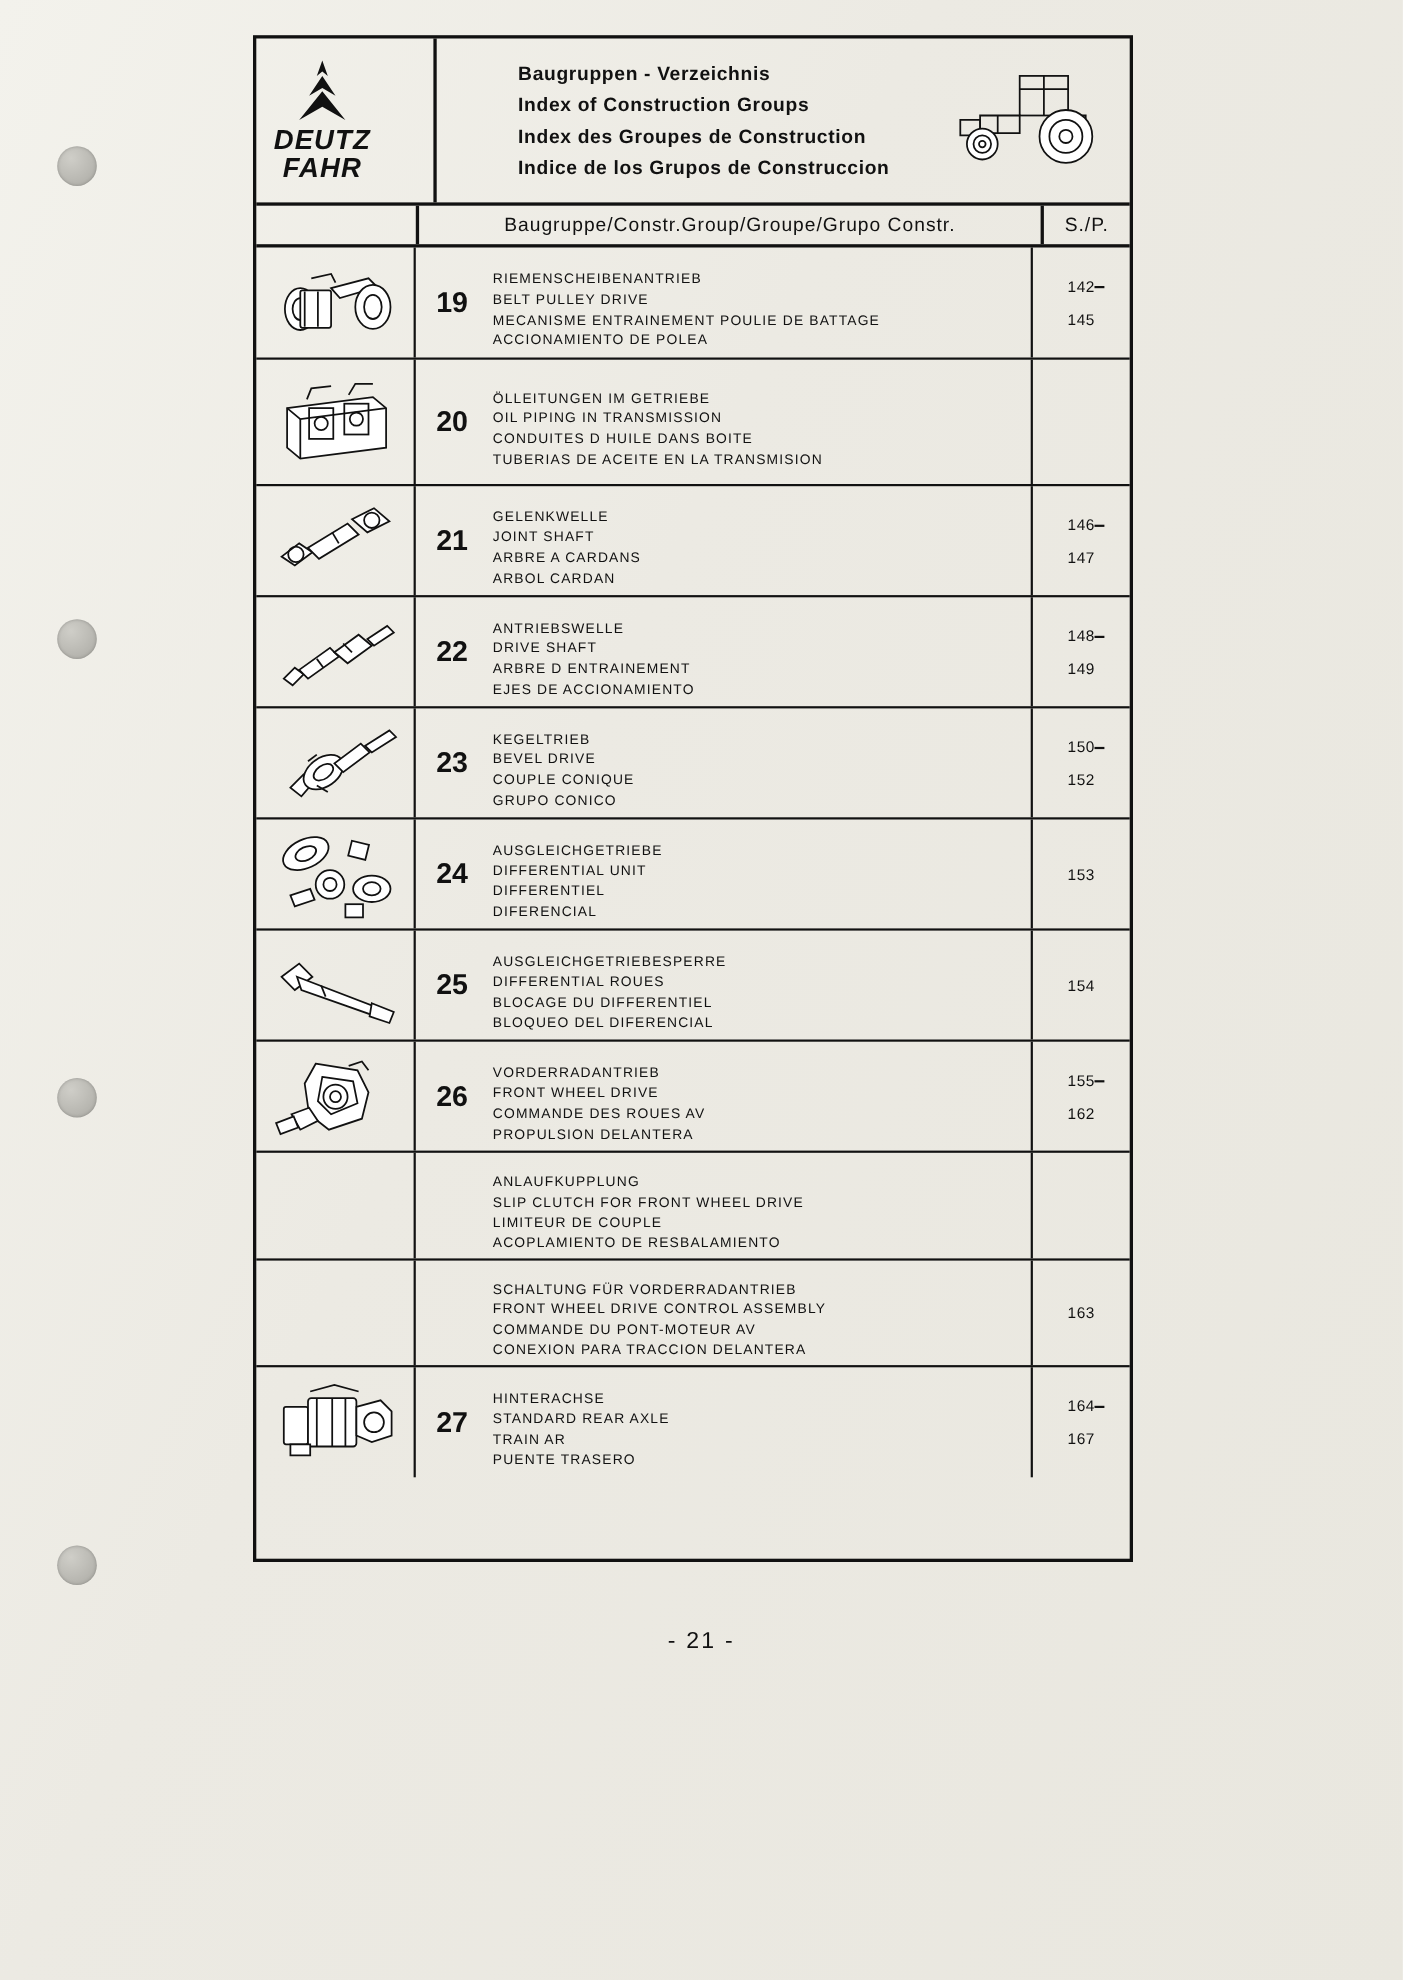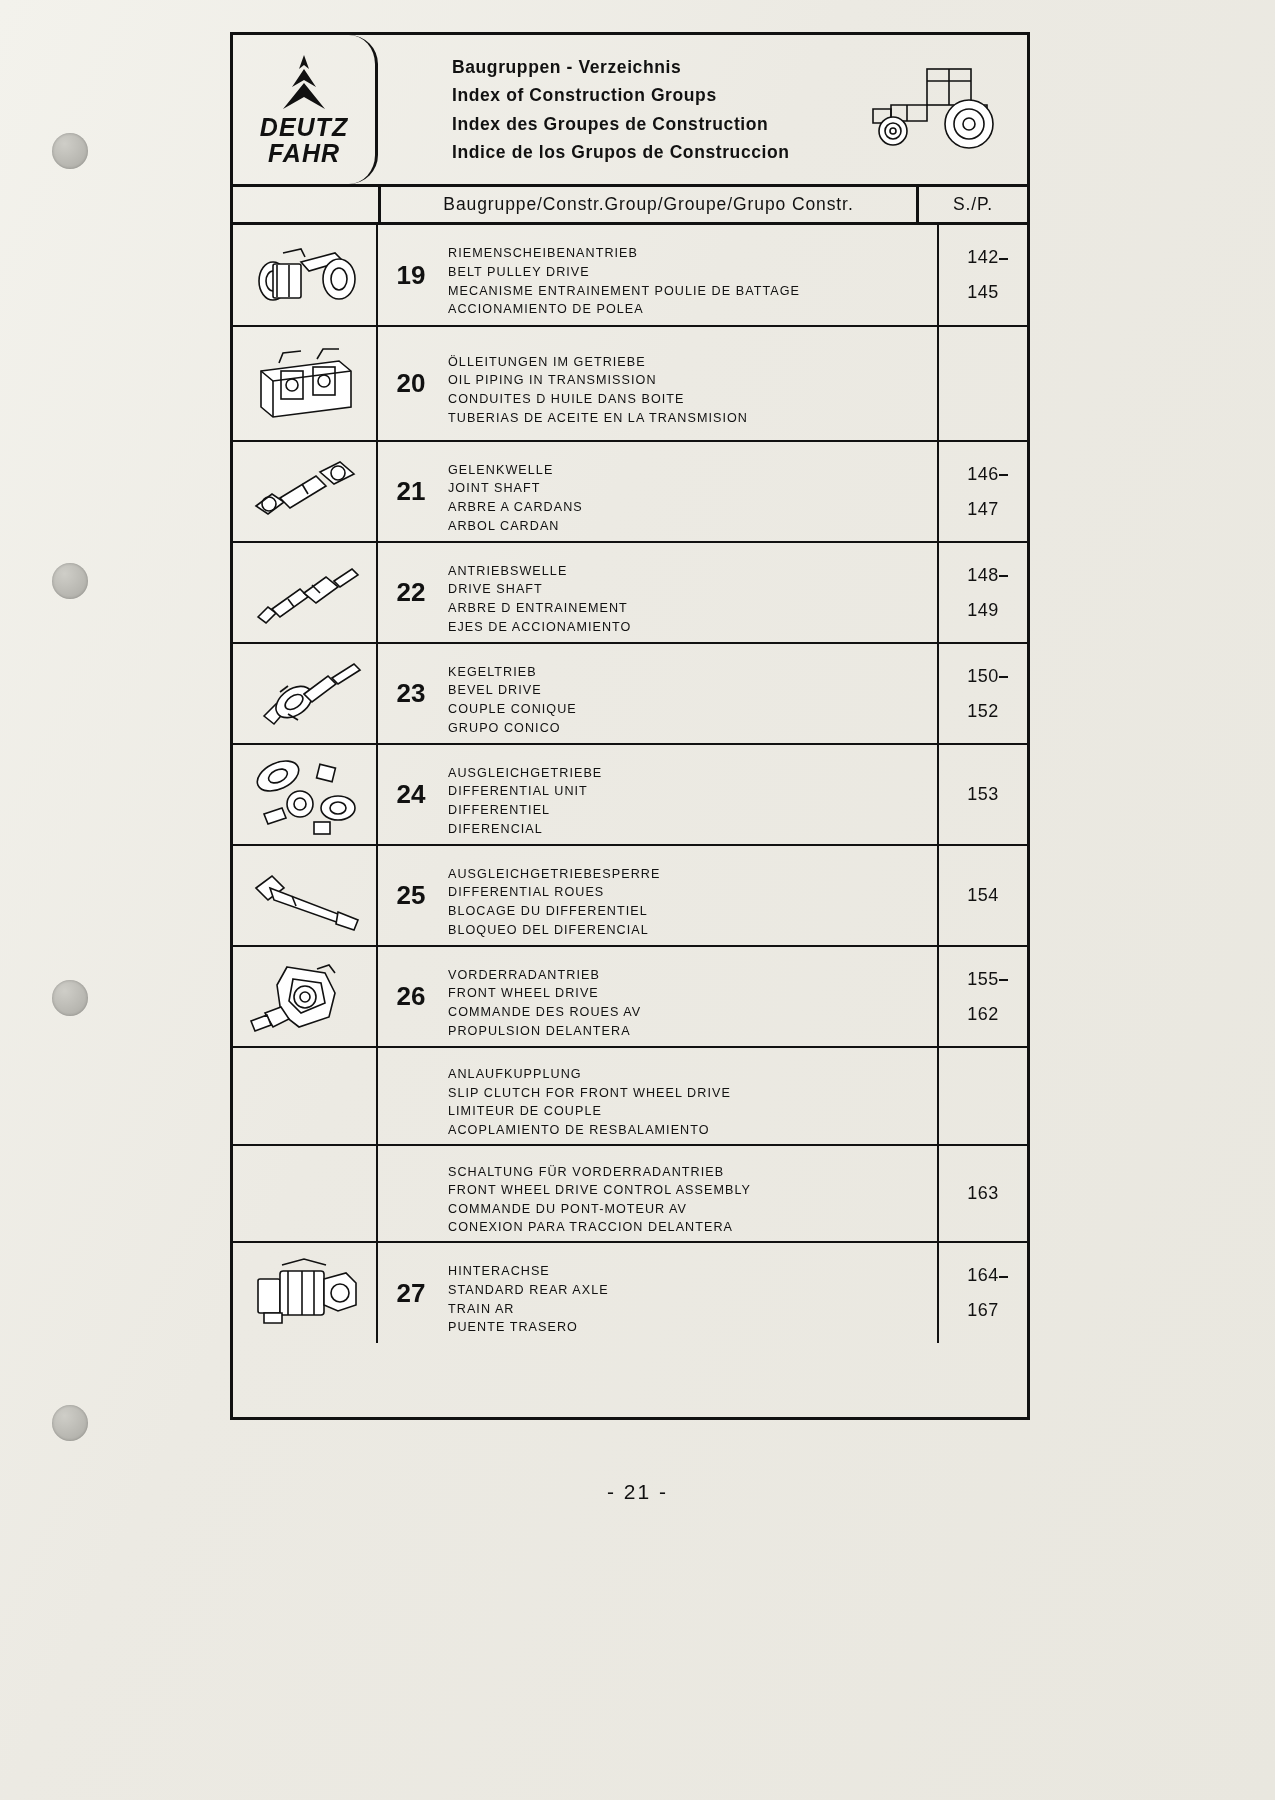--- a/index.html
+++ b/index.html
@@ -35,26 +35,25 @@
     box-sizing:border-box;
   }
   
   .hdr{
     display:flex;
     height:152px;
     border-bottom:3px solid #111;
     box-sizing:border-box;
   }
   .logo-cell{
-    width:145px;
+    width:164px;
     border-right:3px solid #111;
     box-sizing:border-box;
-    display:flex;align-items:center;justify-content:center;
+    display:flex;align-items:flex-start;justify-content:center;
     flex-direction:column;
-    border-radius:29px;
   }
   .logo{
     width:120px;text-align:center;
     color:#111;
   }
   .logo svg{display:block;margin:0 auto;}
   .logo .brand1, .logo .brand2{
     font-weight:bold;font-style:italic;
     letter-spacing:1px;
     line-height:1.02;
@@ -90,21 +89,21 @@
     flex:1;
     border-left:3px solid #111;
     border-right:3px solid #111;
     box-sizing:border-box;
     display:flex;align-items:center;justify-content:center;
   }
   .colhdr .c-main span{
     font-size:17.5px;letter-spacing:.9px;color:#111;white-space:nowrap;
   }
   .colhdr .c-pg{
-    width:108px;
+    width:78px;
     box-sizing:border-box;
     display:flex;align-items:center;justify-content:center;
   }
   .colhdr .c-pg span{font-size:17.5px;letter-spacing:.9px;color:#111;}
 
   
   .row{
     display:flex;
     border-bottom:2px solid #111;
     box-sizing:border-box;
@@ -138,21 +137,21 @@
     color:#111;
     white-space:nowrap;
   }
   .cell-pg{
     width:88px;
     box-sizing:border-box;
     display:flex;flex-direction:column;align-items:center;justify-content:center;
     position:relative;
   }
   .cell-pg .p1,.cell-pg .p2{
-    font-size:18px;color:#111;letter-spacing:.5px;
+    font-size:14px;color:#111;letter-spacing:.5px;
   }
   .cell-pg .p1{position:relative;}
   .cell-pg .p1.range::after{
     content:"";
     position:absolute;right:-9px;top:50%;
     width:9px;height:2px;background:#111;
   }
   .cell-pg .gap{height:14px;}
 
   .footer{

